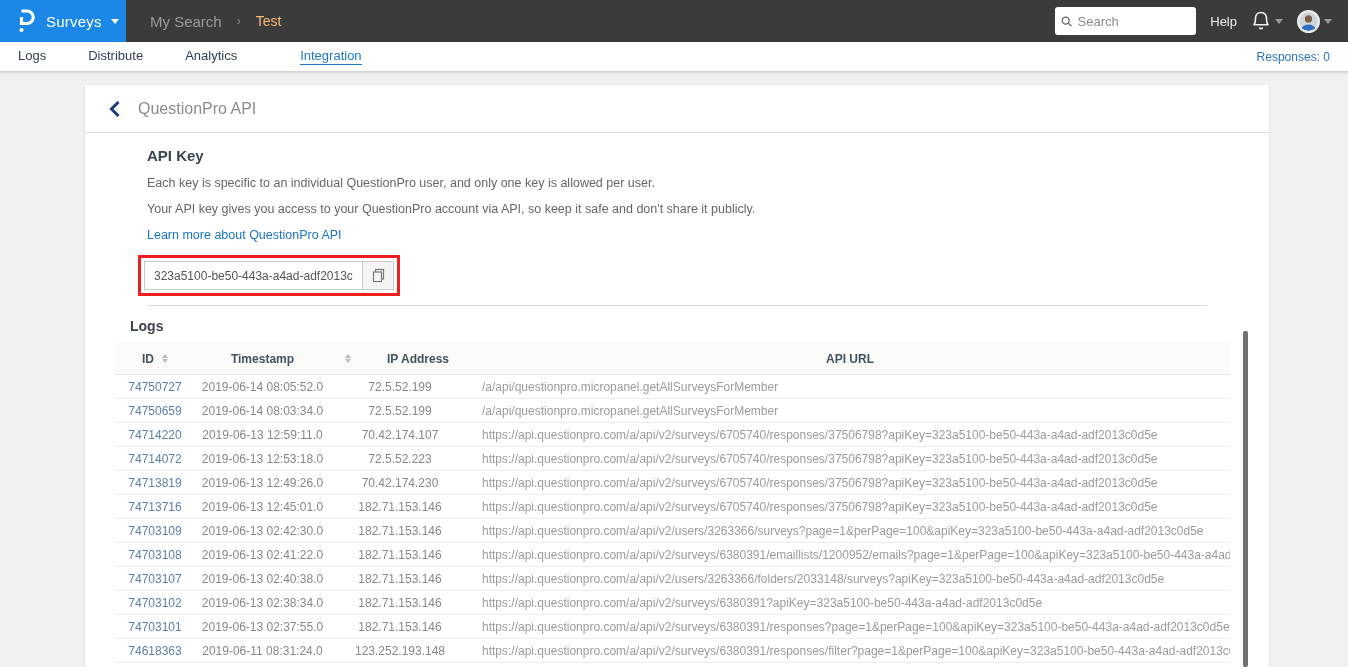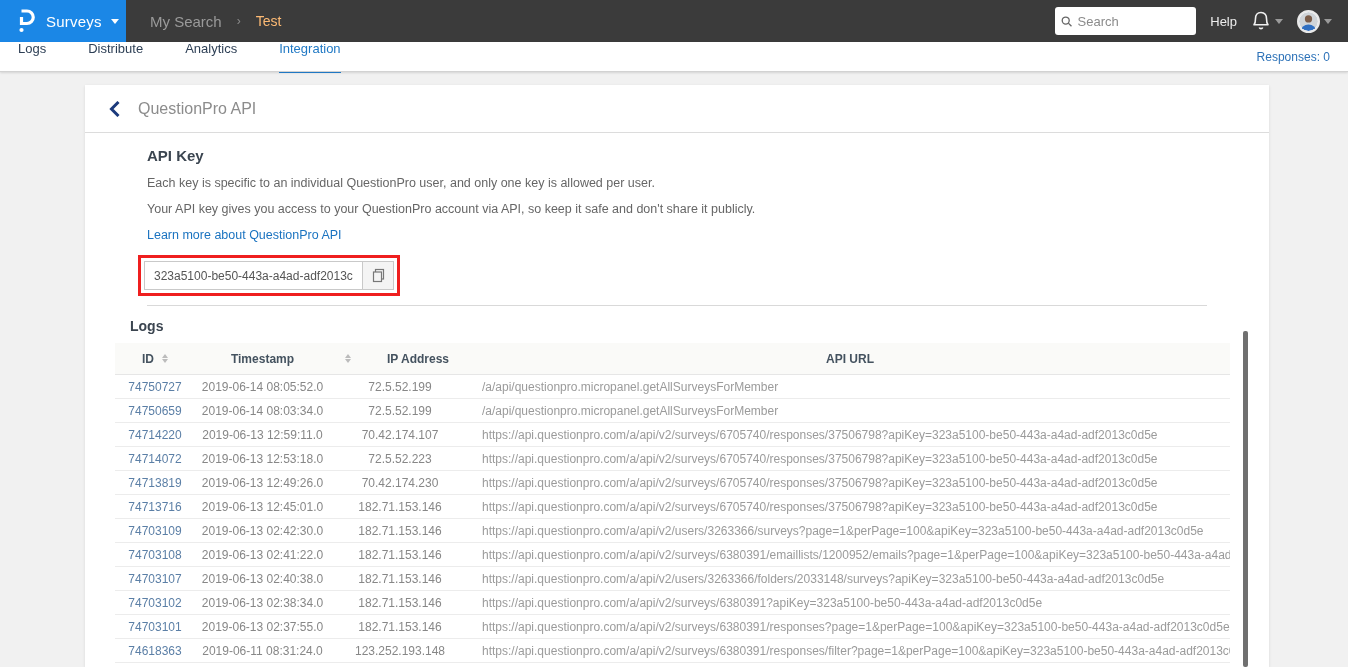--- a/index.html
+++ b/index.html
@@ -23,21 +23,21 @@
   .searchbox input { border:none; outline:none; width:100%; font-size:13px; color:#444; font-family:"Liberation Sans",sans-serif; background:transparent; }
   .searchbox input::placeholder { color:#8b8b8b; }
   .help { color:#eee; font-size:13px; cursor:pointer; }
   .iconbtn { display:flex; align-items:center; gap:4px; cursor:pointer; }
   .avatar { width:23px; height:23px; border-radius:50%; background:#fff; overflow:hidden; border:2px solid #e9e9e9; }
 
   
   .tabbar { height:30px; background:#fff; border-bottom:1px solid #d2d2d2; box-shadow:0 1px 2px rgba(0,0,0,.12); display:flex; align-items:center; padding:0 18px; position:relative; z-index:2; }
   .tabs { display:flex; gap:42px; }
   .tab { font-size:13px; color:#2d3f55; cursor:pointer; }
-  .tab.active { color:#1f78c4; border-bottom:1px solid #1f78c4; padding-bottom:16px; }
+  .tab.active { color:#1f78c4; border-bottom:1px solid #1f78c4; padding-bottom:1px;margin-left:21px; }
   .responses { margin-left:auto; font-size:12px; color:#2d72b8; }
 
   
   .card { position:absolute; left:85px; top:85px; width:1184px; height:582px; background:#fff; box-shadow:0 1px 3px rgba(0,0,0,.10); overflow:hidden; }
   .card-header { height:48px; border-bottom:1px solid #dcdcdc; display:flex; align-items:center; padding-left:24px; gap:9px; }
   .card-title { font-size:16px; color:#8c8c8c;margin-left:9px; }
   .back-chevron { display:flex; cursor:pointer; }
 
   .apikey-section { padding:14px 62px 0 62px; }
   .h-apikey { font-size:15px; font-weight:bold; color:#3b4550; margin-bottom:4px; }

